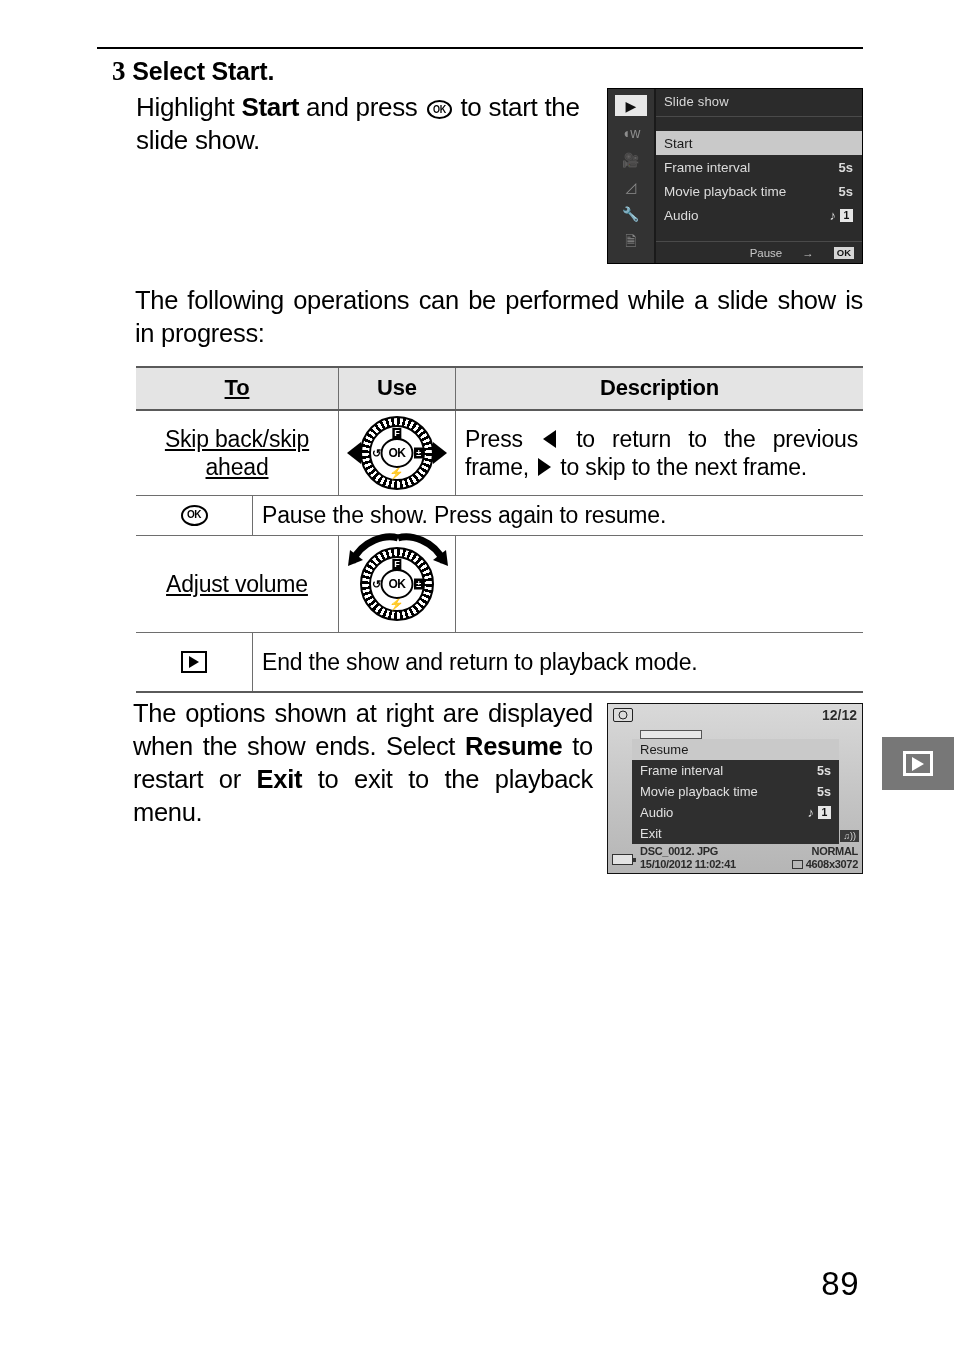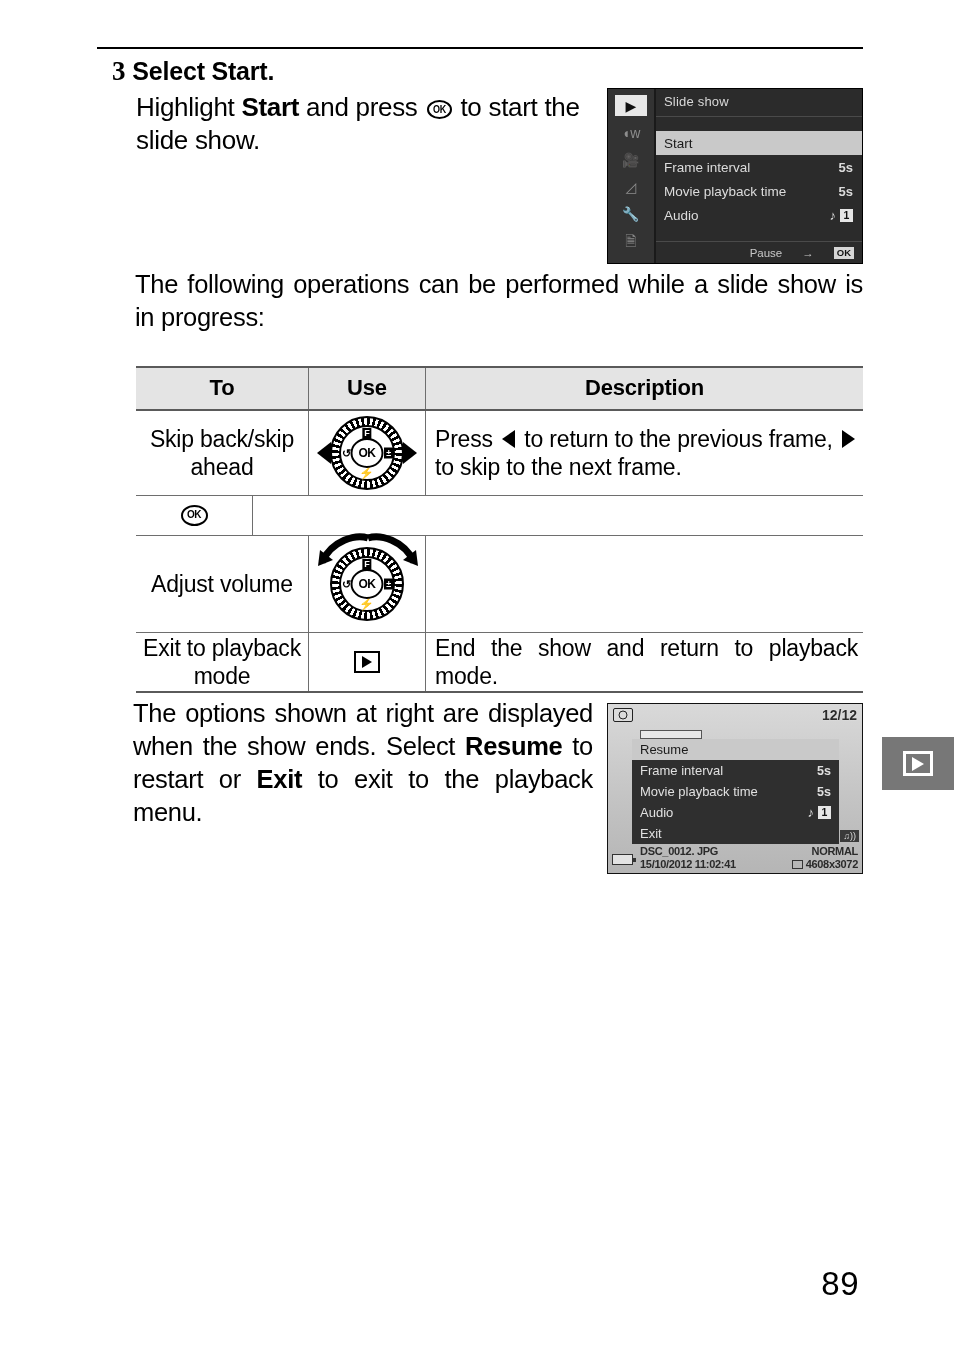--- a/index.html
+++ b/index.html
@@ -94,33 +94,33 @@
   }
   .lcd-foot-rule {
     position: absolute; left: 0; right: 0; bottom: 21px; height: 1px; background: #4a4a4a;
   }
 
   
   .para {
     position: absolute; font-size: 25.5px; line-height: 1.3;
     text-align: justify; letter-spacing: -0.3px;
   }
-  .para1 { left: 135px; top: 268px; width: 728px; }
+  .para1 { left: 135px; top: 284px; width: 728px; }
   .para2 { left: 133px; top: 697px; width: 460px; }
   .para b { font-weight: bold; }
 
   
   .tbl {
     position: absolute; left: 136px; top: 366px; width: 727px;
     border-collapse: collapse; font-size: 0;
   }
   .trow { display: flex; border-bottom: 1.5px solid #6e6e6e; }
   .trow.head { background: #e4e4e4; border-top: 2px solid #5a5a5a; border-bottom: 2px solid #5a5a5a; }
   .trow.last { border-bottom: 2px solid #5a5a5a; }
-  .c1 { width: 173px; border-right: 1.5px solid #6e6e6e; }
+  .c1 { width: 203px; border-right: 1.5px solid #6e6e6e; text-decoration: underline; }
   .c2 { width: 117px; border-right: 1.5px solid #6e6e6e; }
   .c3 { flex: 1; }
   .cell {
     display: flex; align-items: center; justify-content: center;
     padding: 5px 6px; font-size: 23px; line-height: 1.22; text-align: center;
     letter-spacing: -0.2px;
   }
   .trow.head .cell { font-weight: bold; font-size: 22px; padding: 7px 6px; }
   .c3 .cell {
     justify-content: flex-start; text-align: justify; padding-left: 9px; padding-right: 5px;
@@ -379,20 +379,23 @@
         </div>
       </div>
     </div>
 
     <div class="trow">
       <div class="c2">
         <div class="cell" style="height:39px">
           <div class="okbtn">OK</div>
         </div>
       </div>
+      <div class="c3">
+          <div class="cell" style="height:39px">Pause the show. Press again to resume.</div>
+        </div>
     </div>
 
     <div class="trow">
       <div class="c1">
           <div class="cell" style="height:96px">Adjust volume</div>
         </div>
       <div class="c2">
         <div class="cell" style="height:96px">
           <div class="dial-wrap">
             <svg class="rot-arrows" viewBox="0 0 104 36">
@@ -409,23 +412,20 @@
               <span class="lbl l">↺</span>
               <span class="lbl r">±</span>
               <div class="hub">OK</div>
             </div>
           </div>
         </div>
       </div>
     </div>
 
     <div class="trow last">
-      <div class="c1">
-          <div class="cell" style="height:58px">Exit to playback mode</div>
-        </div>
       <div class="c2">
         <div class="cell" style="height:58px">
           <div class="playbtn">
               <i></i>
             </div>
         </div>
       </div>
       <div class="c3">
           <div class="cell jstfy" style="height:58px">End the show and return to playback mode.</div>
         </div>

